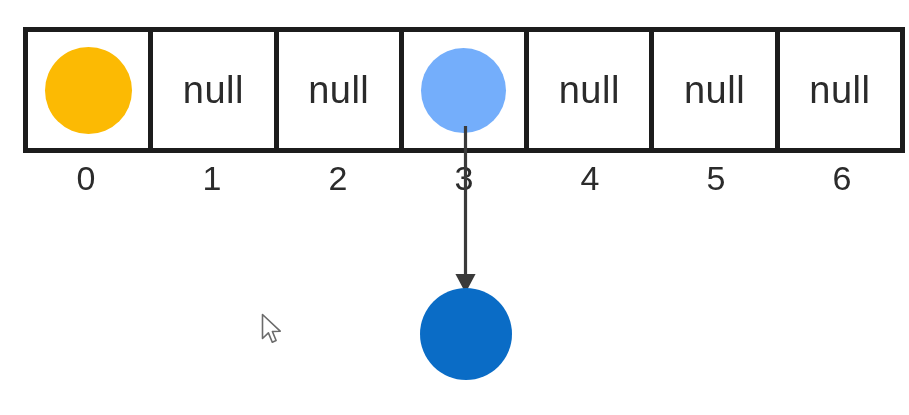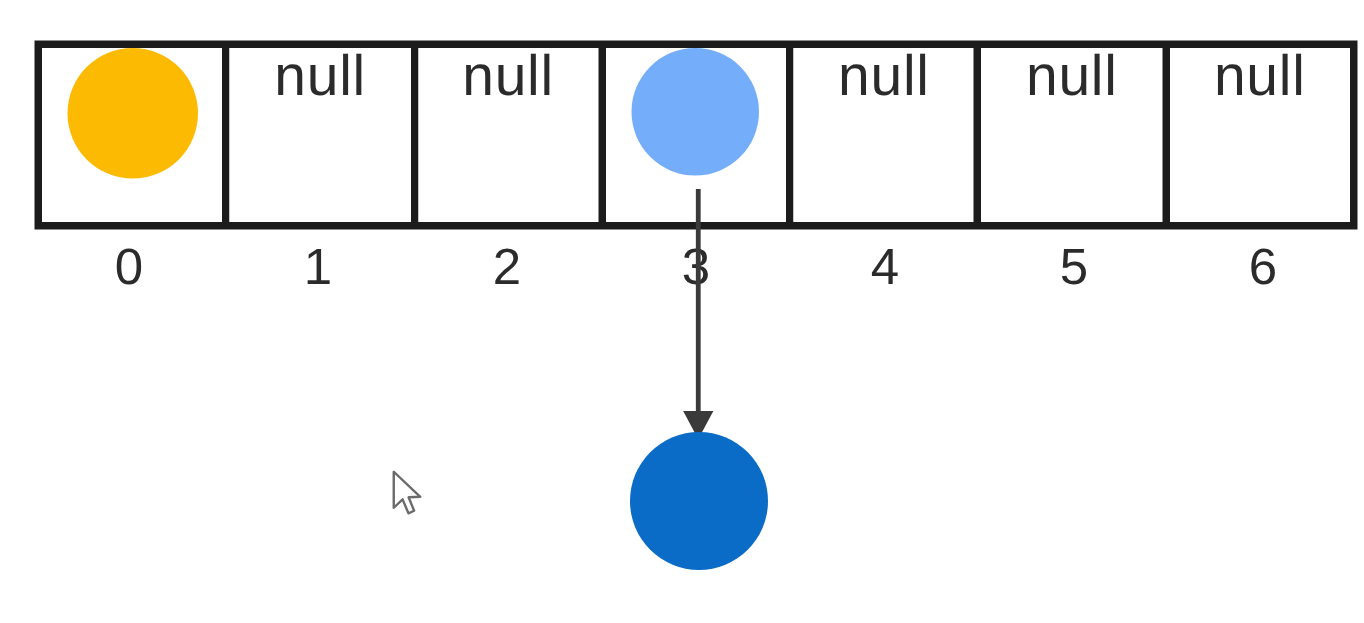--- a/index.html
+++ b/index.html
@@ -37,21 +37,21 @@
     border: 5px solid #1c1c1c;
     background: #ffffff;
   }
 
   .array-cell {
     position: relative;
     box-sizing: border-box;
     flex: 1 1 0;
     border-right: 5px solid #1c1c1c;
     display: flex;
-    align-items: flex-start;
+    align-items: center;
     justify-content: center;
     background: #ffffff;
   }
   .array-cell:last-child {
     border-right: none;
   }
 
   .cell-null {
     font-family: "Liberation Sans", sans-serif;
     font-size: 38px;

